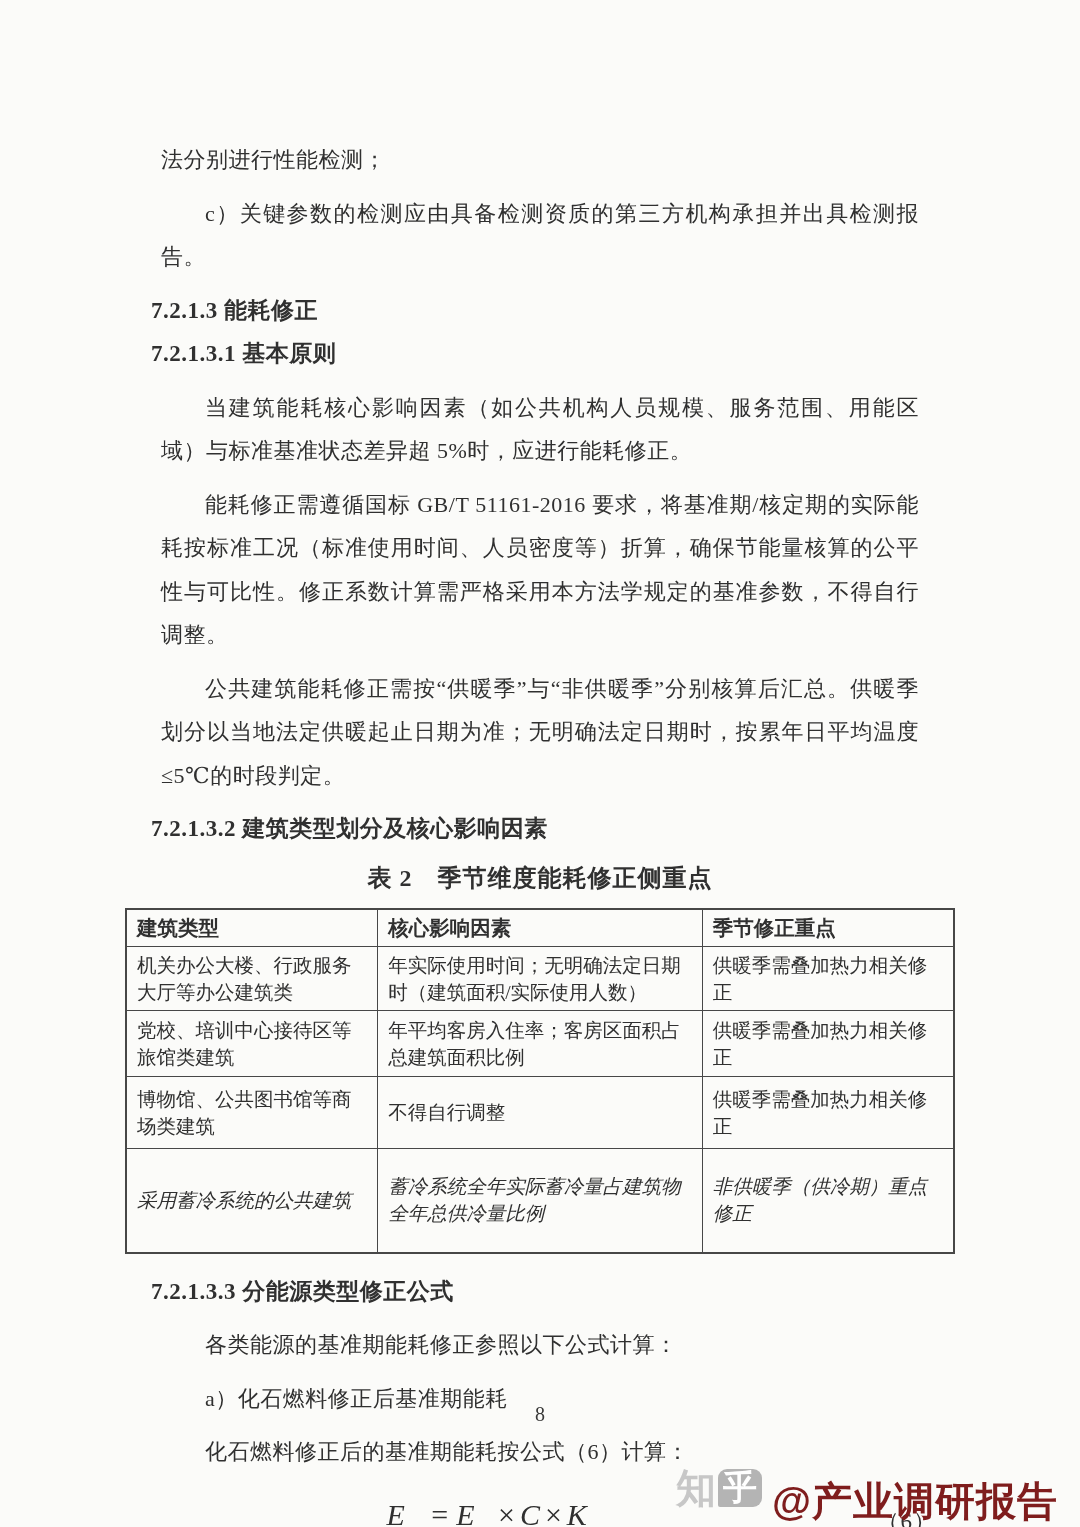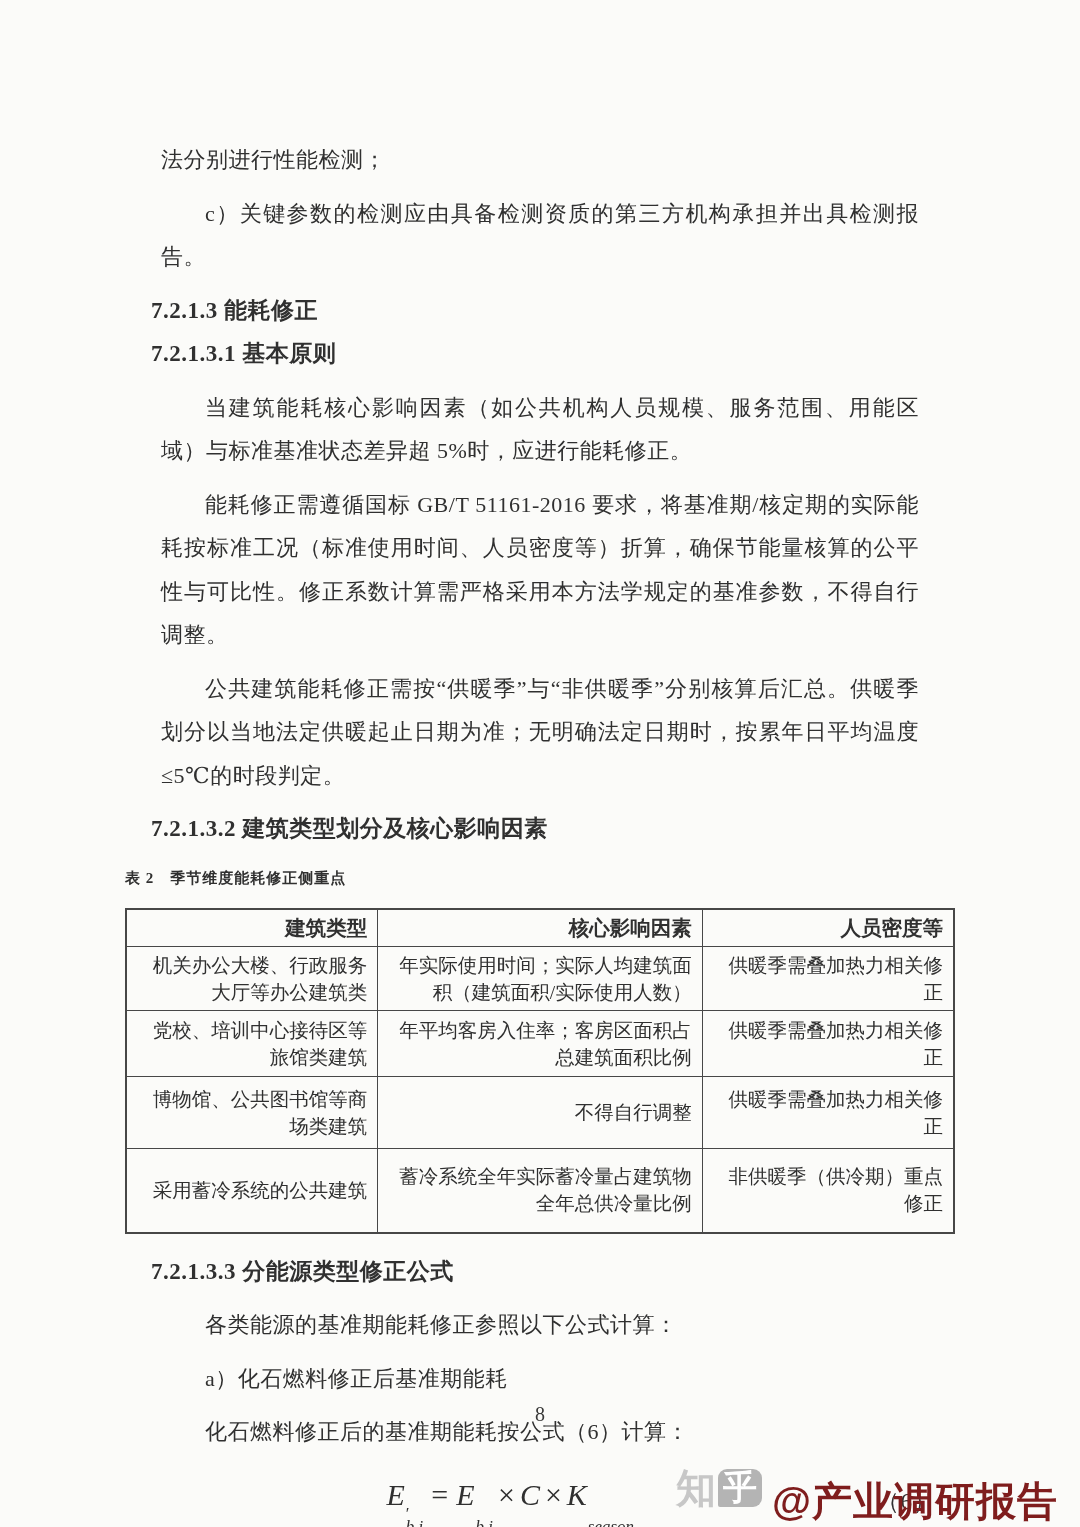--- a/index.html
+++ b/index.html
@@ -29,54 +29,55 @@
   .indent{text-indent:2em;}
   .heading{
     margin:0;
     font-weight:bold;
     font-size:23px;
     line-height:43.5px;
     letter-spacing:0.5px;
   }
   .table-title{
     margin:6px 0 0 0;
-    font-weight:bold;
-    font-size:15px;
+    text-align:center;
+    font-weight:bold;
+    font-size:24px;
     line-height:43.5px;
     letter-spacing:1px;
   }
   table.season-table{
     width:830px;
     margin-top:8px;
     border-collapse:collapse;
     table-layout:fixed;
     font-size:19.5px;
   }
   table.season-table col.c1{width:30.4%;}
   table.season-table col.c2{width:39.2%;}
   table.season-table col.c3{width:30.4%;}
   table.season-table th,
   table.season-table td{
     border:1px solid #474747;
-    text-align:right;
+    text-align:left;
     vertical-align:middle;
     padding:3px 10px;
     line-height:27px;
     font-weight:normal;
   }
   table.season-table{border:2px solid #474747;}
   table.season-table thead th{
     font-weight:bold;
     font-size:20.5px;
     height:30px;
   }
   table.season-table tbody tr:nth-child(1){height:64px;}
   table.season-table tbody tr:nth-child(2){height:66px;}
   table.season-table tbody tr:nth-child(3){height:72px;padding-left:20px;}
-  table.season-table tbody tr:nth-child(4){height:84px;}
+  table.season-table tbody tr:nth-child(4){height:104px;font-style:italic;}
   .after-table{margin-top:16px;}
   .formula-row{
     position:relative;
     height:70px;
     margin-top:4px;
   }
   .formula{
     position:absolute;
     left:50%;top:14px;
     transform:translateX(-62%);
@@ -155,27 +156,27 @@
     <table class="season-table">
       <colgroup>
           <col class="c1">
           <col class="c2">
           <col class="c3">
         </colgroup>
       <thead>
         <tr>
           <th>建筑类型</th>
           <th>核心影响因素</th>
-          <th>人员密度等</th>
+          <th>季节修正重点</th>
         </tr>
       </thead>
       <tbody>
         <tr>
           <td>机关办公大楼、行政服务大厅等办公建筑类</td>
-          <td>年实际使用时间；实际人均建筑面积（建筑面积/实际使用人数）</td>
+          <td>年实际使用时间；无明确法定日期时（建筑面积/实际使用人数）</td>
           <td>供暖季需叠加热力相关修正</td>
         </tr>
         <tr>
           <td>党校、培训中心接待区等旅馆类建筑</td>
           <td>年平均客房入住率；客房区面积占总建筑面积比例</td>
           <td>供暖季需叠加热力相关修正</td>
         </tr>
         <tr>
           <td>博物馆、公共图书馆等商场类建筑</td>
           <td>不得自行调整</td>

